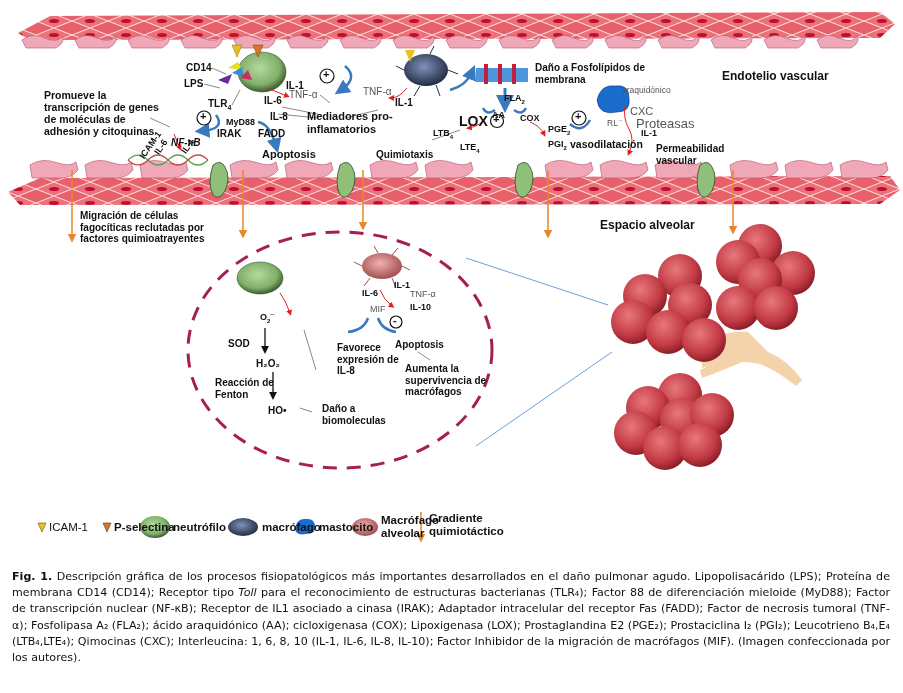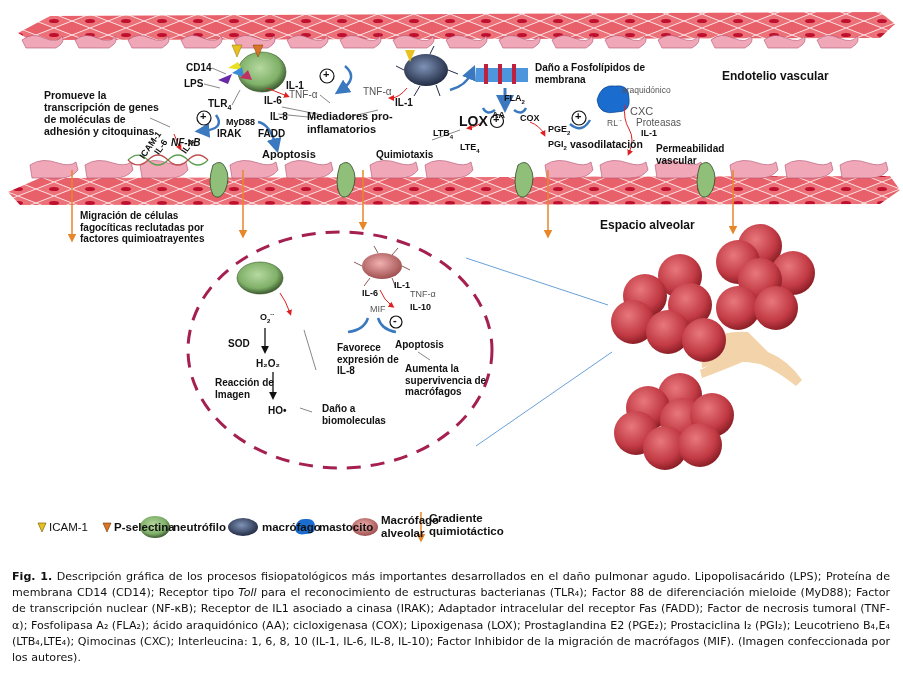--- a/index.html
+++ b/index.html
@@ -286,30 +286,30 @@
 <div class="lbl" style="left:433px;top:128px;font-size:9px;"><span>LTB</span><sub style="font-size:6px">4</sub></div>
 <div class="lbl" style="left:460px;top:142px;font-size:9px;"><span>LTE</span><sub style="font-size:6px">4</sub></div>
 <div class="lbl" style="left:376px;top:149px;">Quimiotaxis</div>
 <div class="lbl" style="left:548px;top:124px;font-size:9px;"><span>PGE</span><sub style="font-size:6px">2</sub></div>
 <div class="lbl" style="left:548px;top:139px;font-size:9px;"><span>PGI</span><sub style="font-size:6px">2</sub></div>
 <div class="lbl" style="left:570px;top:138px;font-size:10.5px;">vasodilatación</div>
 
 <div class="lbl thin" style="left:622px;top:86px;font-size:8.5px;">araquidónico</div>
 <div class="lbl thin" style="left:630px;top:105px;font-size:11px;">CXC</div>
 <div class="lbl thin" style="left:607px;top:117px;font-size:8.5px;"><span>RL</span><sup style="font-size:6px">·-</sup></div>
-<div class="lbl thin" style="left:636px;top:117px;font-size:10px;">Proteasas</div>
+<div class="lbl thin" style="left:636px;top:117px;font-size:13px;">Proteasas</div>
 <div class="lbl" style="left:641px;top:128px;font-size:9px;">IL-1</div>
 <div class="lbl ml" style="left:656px;top:143px;width:80px;">Permeabilidad vascular</div>
 
 <div class="lbl ml" style="left:80px;top:210px;width:130px;">Migración de células fagocíticas reclutadas por factores quimioatrayentes</div>
 
 <div class="lbl" style="left:260px;top:311px;font-size:9px;"><span>O</span><sub style="font-size:6px">2</sub><sup style="font-size:6px">·-</sup></div>
 <div class="lbl" style="left:228px;top:338px;">SOD</div>
 <div class="lbl" style="left:256px;top:358px;">H₂O₂</div>
-<div class="lbl ml" style="left:215px;top:377px;width:60px;">Reacción de Imagen</div>
+<div class="lbl ml" style="left:215px;top:377px;width:60px;">Reacción de Fenton</div>
 <div class="lbl" style="left:268px;top:405px;">HO•</div>
 <div class="lbl ml" style="left:322px;top:403px;width:70px;">Daño a biomoleculas</div>
 <div class="lbl" style="left:362px;top:288px;font-size:9px;">IL-6</div>
 <div class="lbl" style="left:394px;top:280px;font-size:9px;">IL-1</div>
 <div class="lbl thin" style="left:410px;top:289px;font-size:9px;">TNF-α</div>
 <div class="lbl" style="left:410px;top:302px;font-size:9px;">IL-10</div>
 <div class="lbl thin" style="left:370px;top:304px;font-size:9px;">MIF</div>
 <div class="lbl" style="left:393px;top:314px;font-size:11px;">-</div>
 <div class="lbl ml" style="left:337px;top:342px;width:62px;">Favorece expresión de IL-8</div>
 <div class="lbl" style="left:395px;top:339px;">Apoptosis</div>

